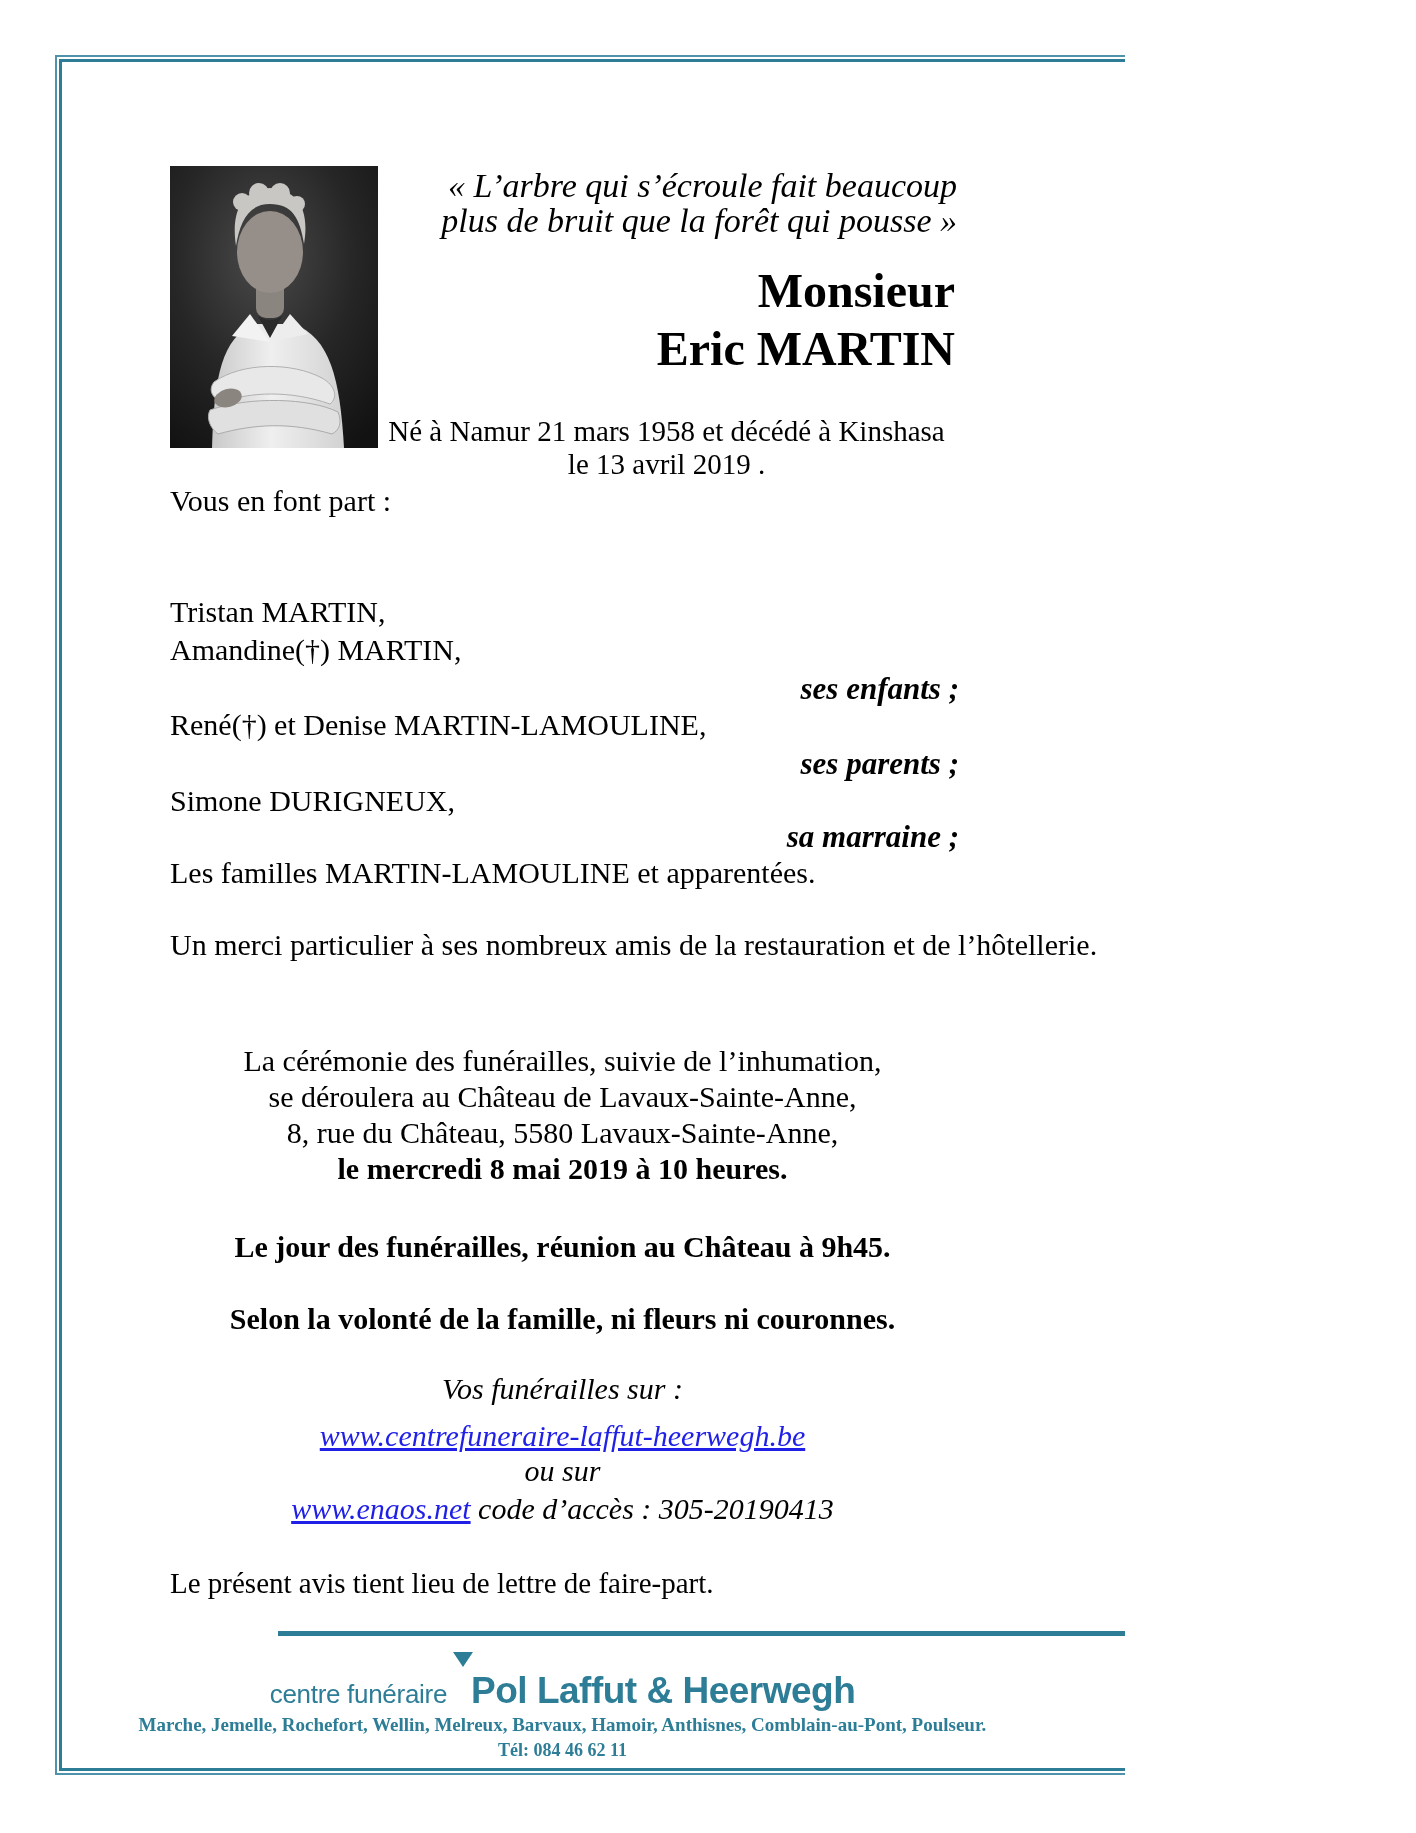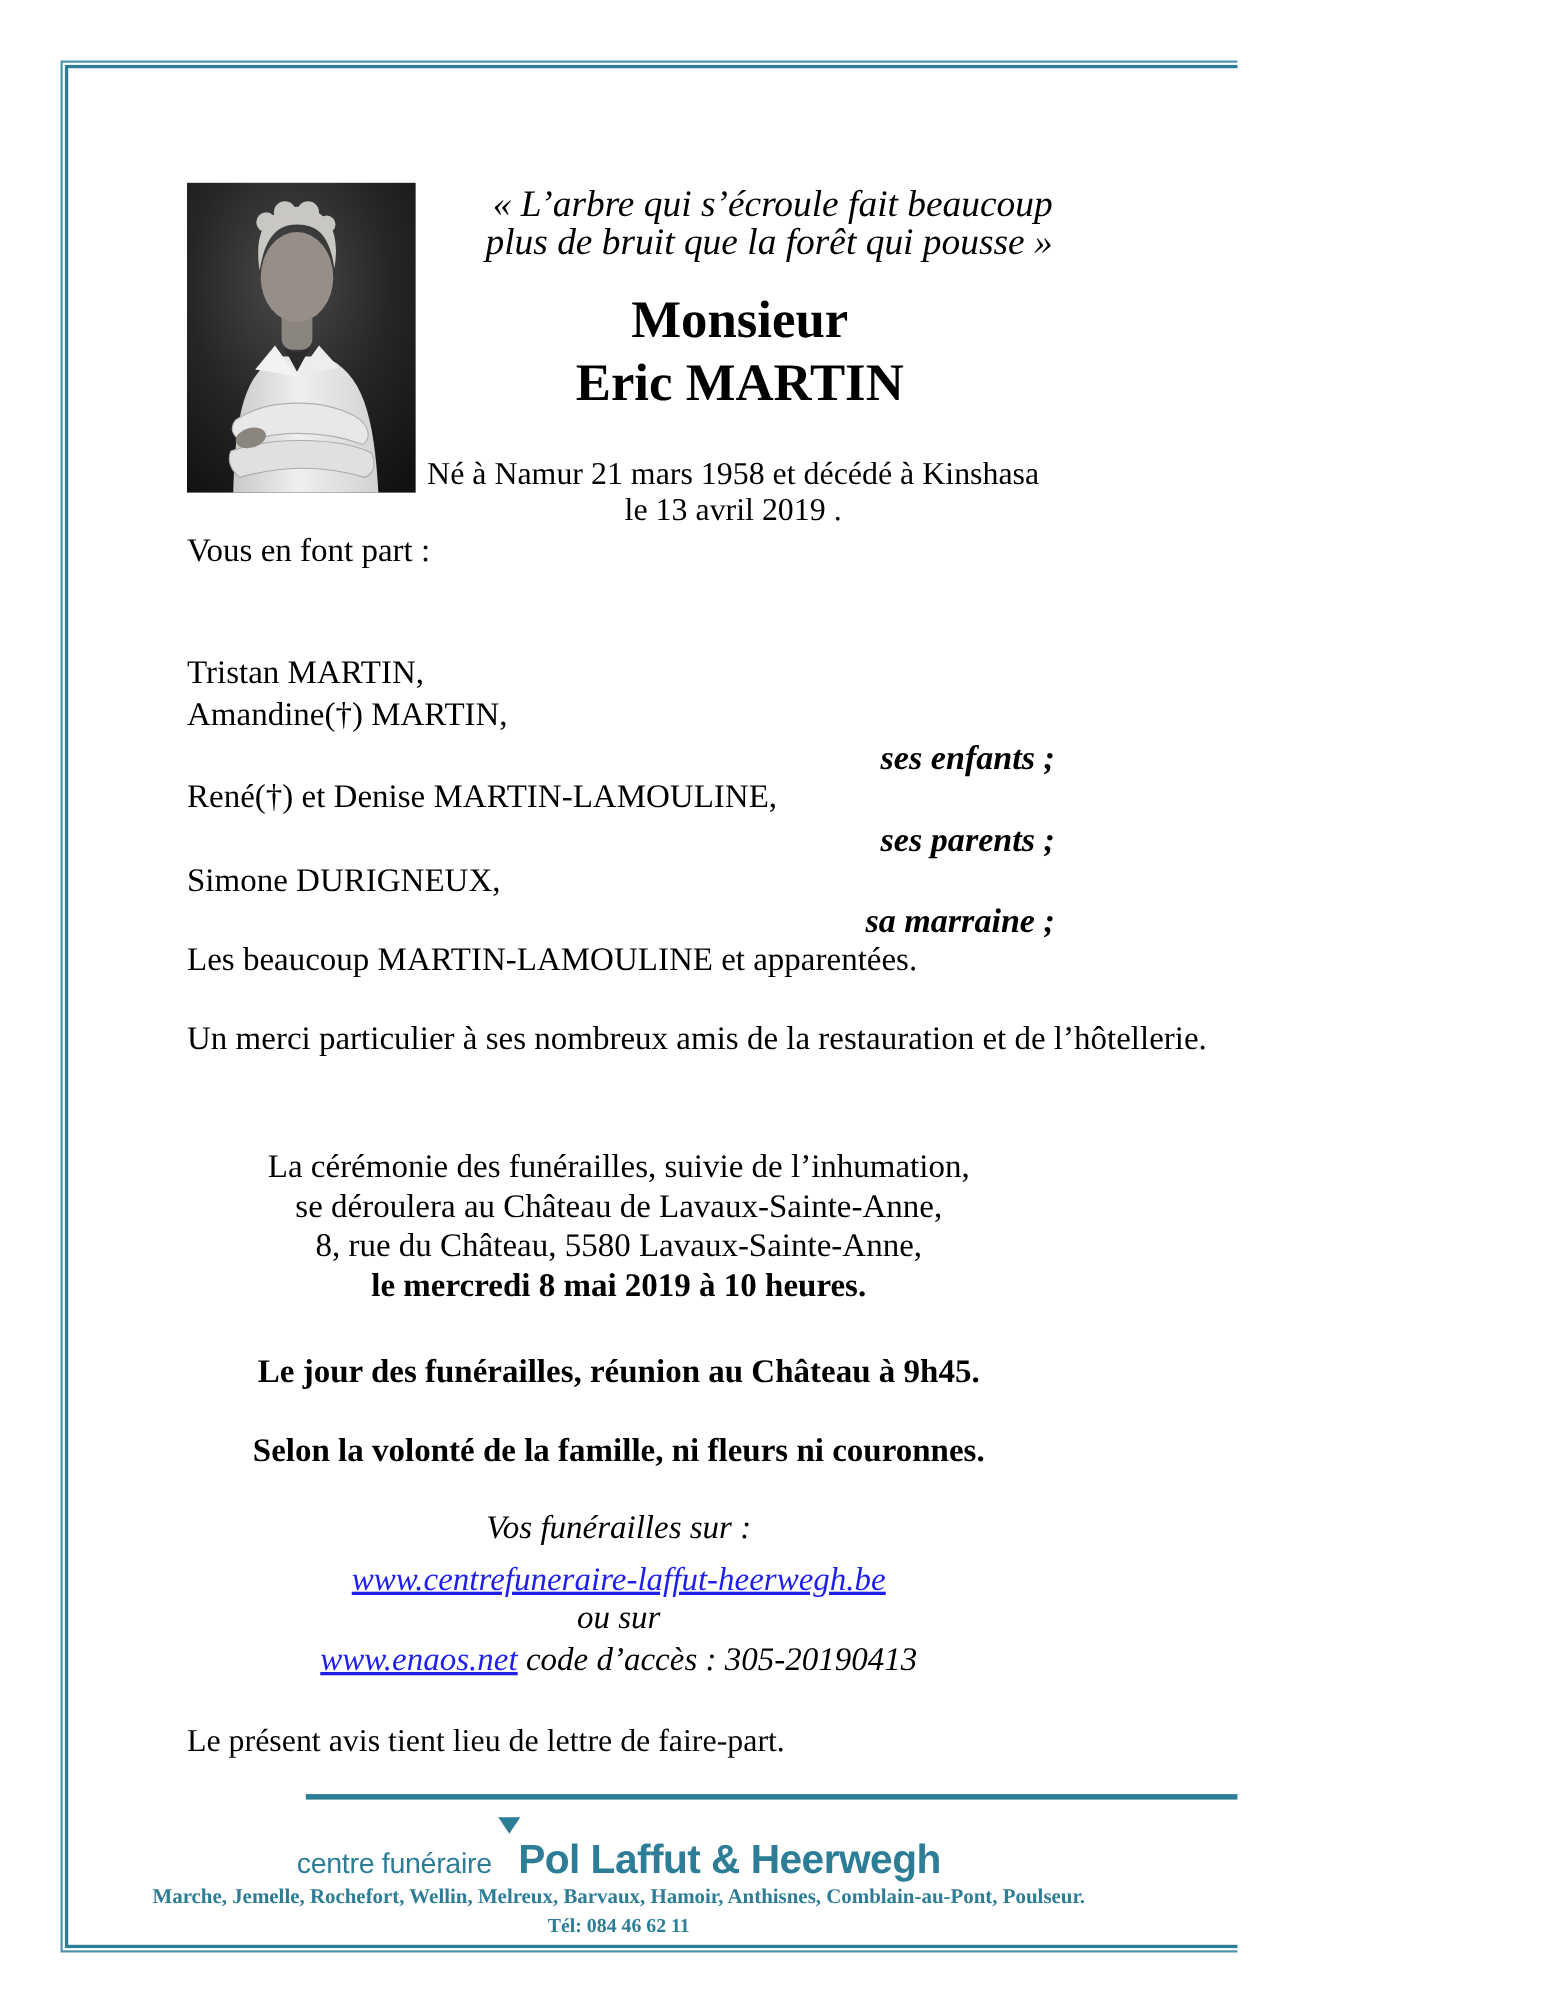--- a/index.html
+++ b/index.html
@@ -20,21 +20,21 @@
   .frame::after{
     content:"";position:absolute;inset:2px;border:3px solid var(--frame-inner);
   }
   .photo{position:absolute;left:170px;top:166px;width:208px;height:282px;}
   .quote{
     position:absolute;left:378px;right:168px;top:168px;
     font-style:italic;font-size:34px;line-height:35px;text-align:right;
   }
   .title-block{
     position:absolute;left:378px;right:170px;top:262px;
-    text-align:center;font-weight:bold;font-size:48px;line-height:58px;padding-left:12px;
+    text-align:right;font-weight:bold;font-size:48px;line-height:58px;padding-left:12px;
   }
   .dates{
     position:absolute;left:378px;right:170px;top:415px;
     text-align:center;font-size:29px;
   }
   .bodyline{position:absolute;left:170px;font-size:30px;line-height:38px;}
   .relation{
     position:absolute;right:166px;text-align:right;
     font-size:31px;font-weight:bold;font-style:italic;
   }
@@ -130,21 +130,21 @@
     <span>Amandine(†) MARTIN,</span>
   </div>
   <div class="relation" style="top:671px;">ses enfants ;</div>
 
   <div class="bodyline" style="top:706px;">René(†) et Denise MARTIN-LAMOULINE,</div>
   <div class="relation" style="top:746px;">ses parents ;</div>
 
   <div class="bodyline" style="top:782px;">Simone DURIGNEUX,</div>
   <div class="relation" style="top:819px;">sa marraine ;</div>
 
-  <div class="bodyline" style="top:854px;">Les beaucoup MARTIN-LAMOULINE et apparentées.</div>
+  <div class="bodyline" style="top:854px;">Les familles MARTIN-LAMOULINE et apparentées.</div>
 
   <div class="bodyline" style="top:926px;">Un merci particulier à ses nombreux amis de la restauration et de l’hôtellerie.</div>
 
   <div class="centered" style="top:1043px;">
     <span>La cérémonie des funérailles, suivie de l’inhumation,</span><br>
     <span>se déroulera au Château de Lavaux-Sainte-Anne,</span><br>
     <span>8, rue du Château, 5580 Lavaux-Sainte-Anne,</span><br>
     <span class="bold">le mercredi 8 mai 2019 à 10 heures.</span>
   </div>
 

